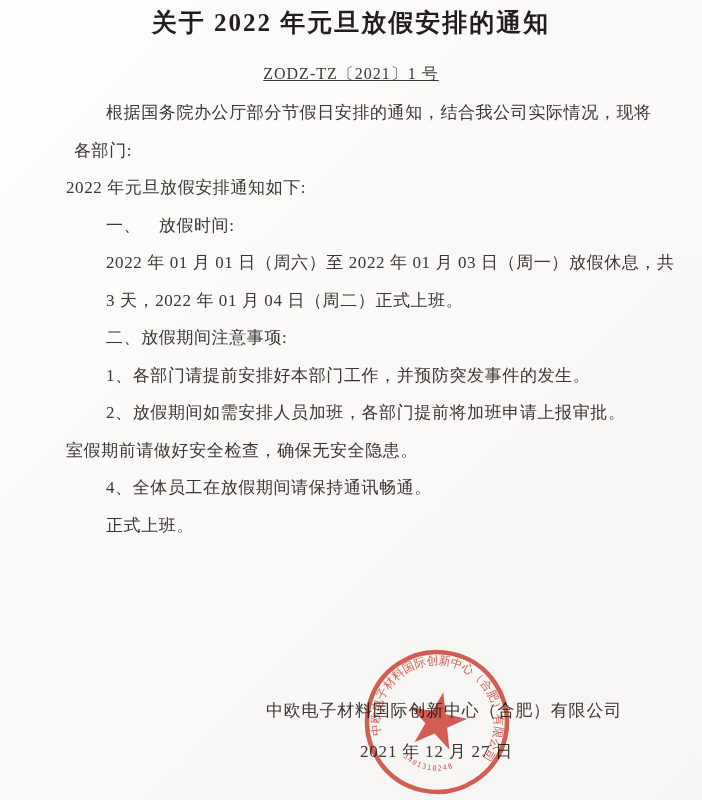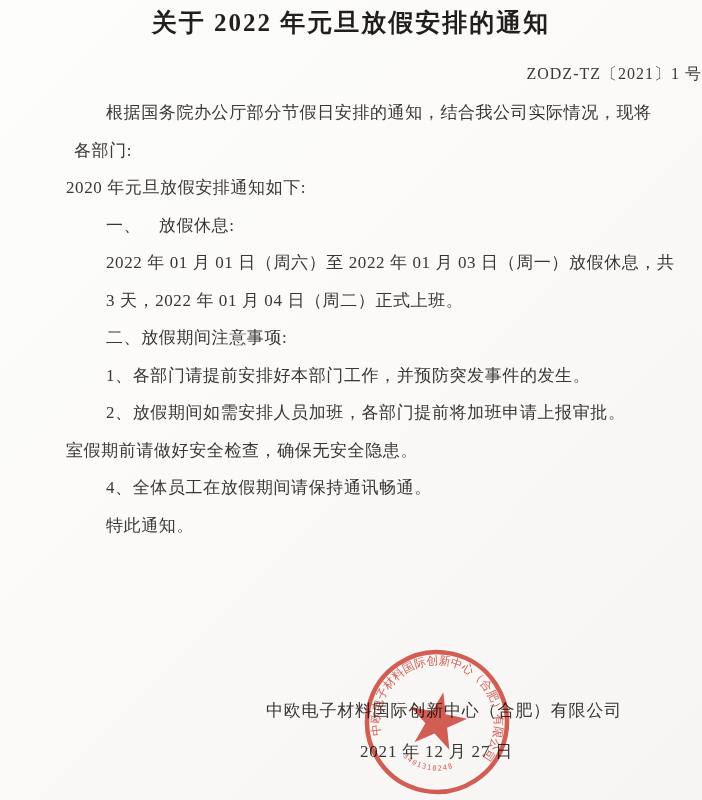--- a/index.html
+++ b/index.html
@@ -26,25 +26,26 @@
     letter-spacing: 2px;
     color: #211e1b;
     white-space: nowrap;
   }
 
   .doc-number {
     position: absolute;
     top: 64px;
     left: 0;
     width: 100%;
-    text-align: right;
+    text-align: center;
     font-size: 16px;
     letter-spacing: 1px;
     color: #3c3833;
     white-space: nowrap;
+    text-decoration: underline;
   }
 
   .body-text {
     position: absolute;
     top: 94px;
     left: 66px;
     right: 20px;
     font-size: 17px;
     color: #3a3631;
   }
@@ -95,30 +96,30 @@
 
 <div class="page">
 
   <div class="notice-title">关于 2022 年元旦放假安排的通知</div>
 
   <div class="doc-number">ZODZ-TZ〔2021〕1 号</div>
 
   <div class="body-text">
     <div class="line indent">根据国务院办公厅部分节假日安排的通知，结合我公司实际情况，现将</div>
     <div class="line salutation">各部门:</div>
-    <div class="line">2020 年元旦放假安排通知如下:</div>
-    <div class="line indent">一、　放假休息:</div>
+    <div class="line">2022 年元旦放假安排通知如下:</div>
+    <div class="line indent">一、　放假时间:</div>
     <div class="line indent">2022 年 01 月 01 日（周六）至 2022 年 01 月 03 日（周一）放假休息，共</div>
     <div class="line indent">3 天，2022 年 01 月 04 日（周二）正式上班。</div>
     <div class="line indent">二、放假期间注意事项:</div>
     <div class="line indent">1、各部门请提前安排好本部门工作，并预防突发事件的发生。</div>
     <div class="line indent">2、放假期间如需安排人员加班，各部门提前将加班申请上报审批。</div>
     <div class="line">室假期前请做好安全检查，确保无安全隐患。</div>
     <div class="line indent">4、全体员工在放假期间请保持通讯畅通。</div>
-    <div class="line indent">特此通知。</div>
+    <div class="line indent">正式上班。</div>
   </div>
 
   <div class="signature-company">中欧电子材料国际创新中心（合肥）有限公司</div>
   <div class="signature-date">2021 年 12 月 27 日</div>
 
   <svg class="seal" viewBox="0 0 150 150" xmlns="http://www.w3.org/2000/svg">
     <defs>
       <path id="arcTop" d="M 23.3,99.1 A 57,57 0 1 1 126.7,99.1" fill="none"></path>
       <path id="arcBottom" d="M 47.5,114.3 A 48,48 0 0 0 102.5,114.3" fill="none"></path>
     </defs>

